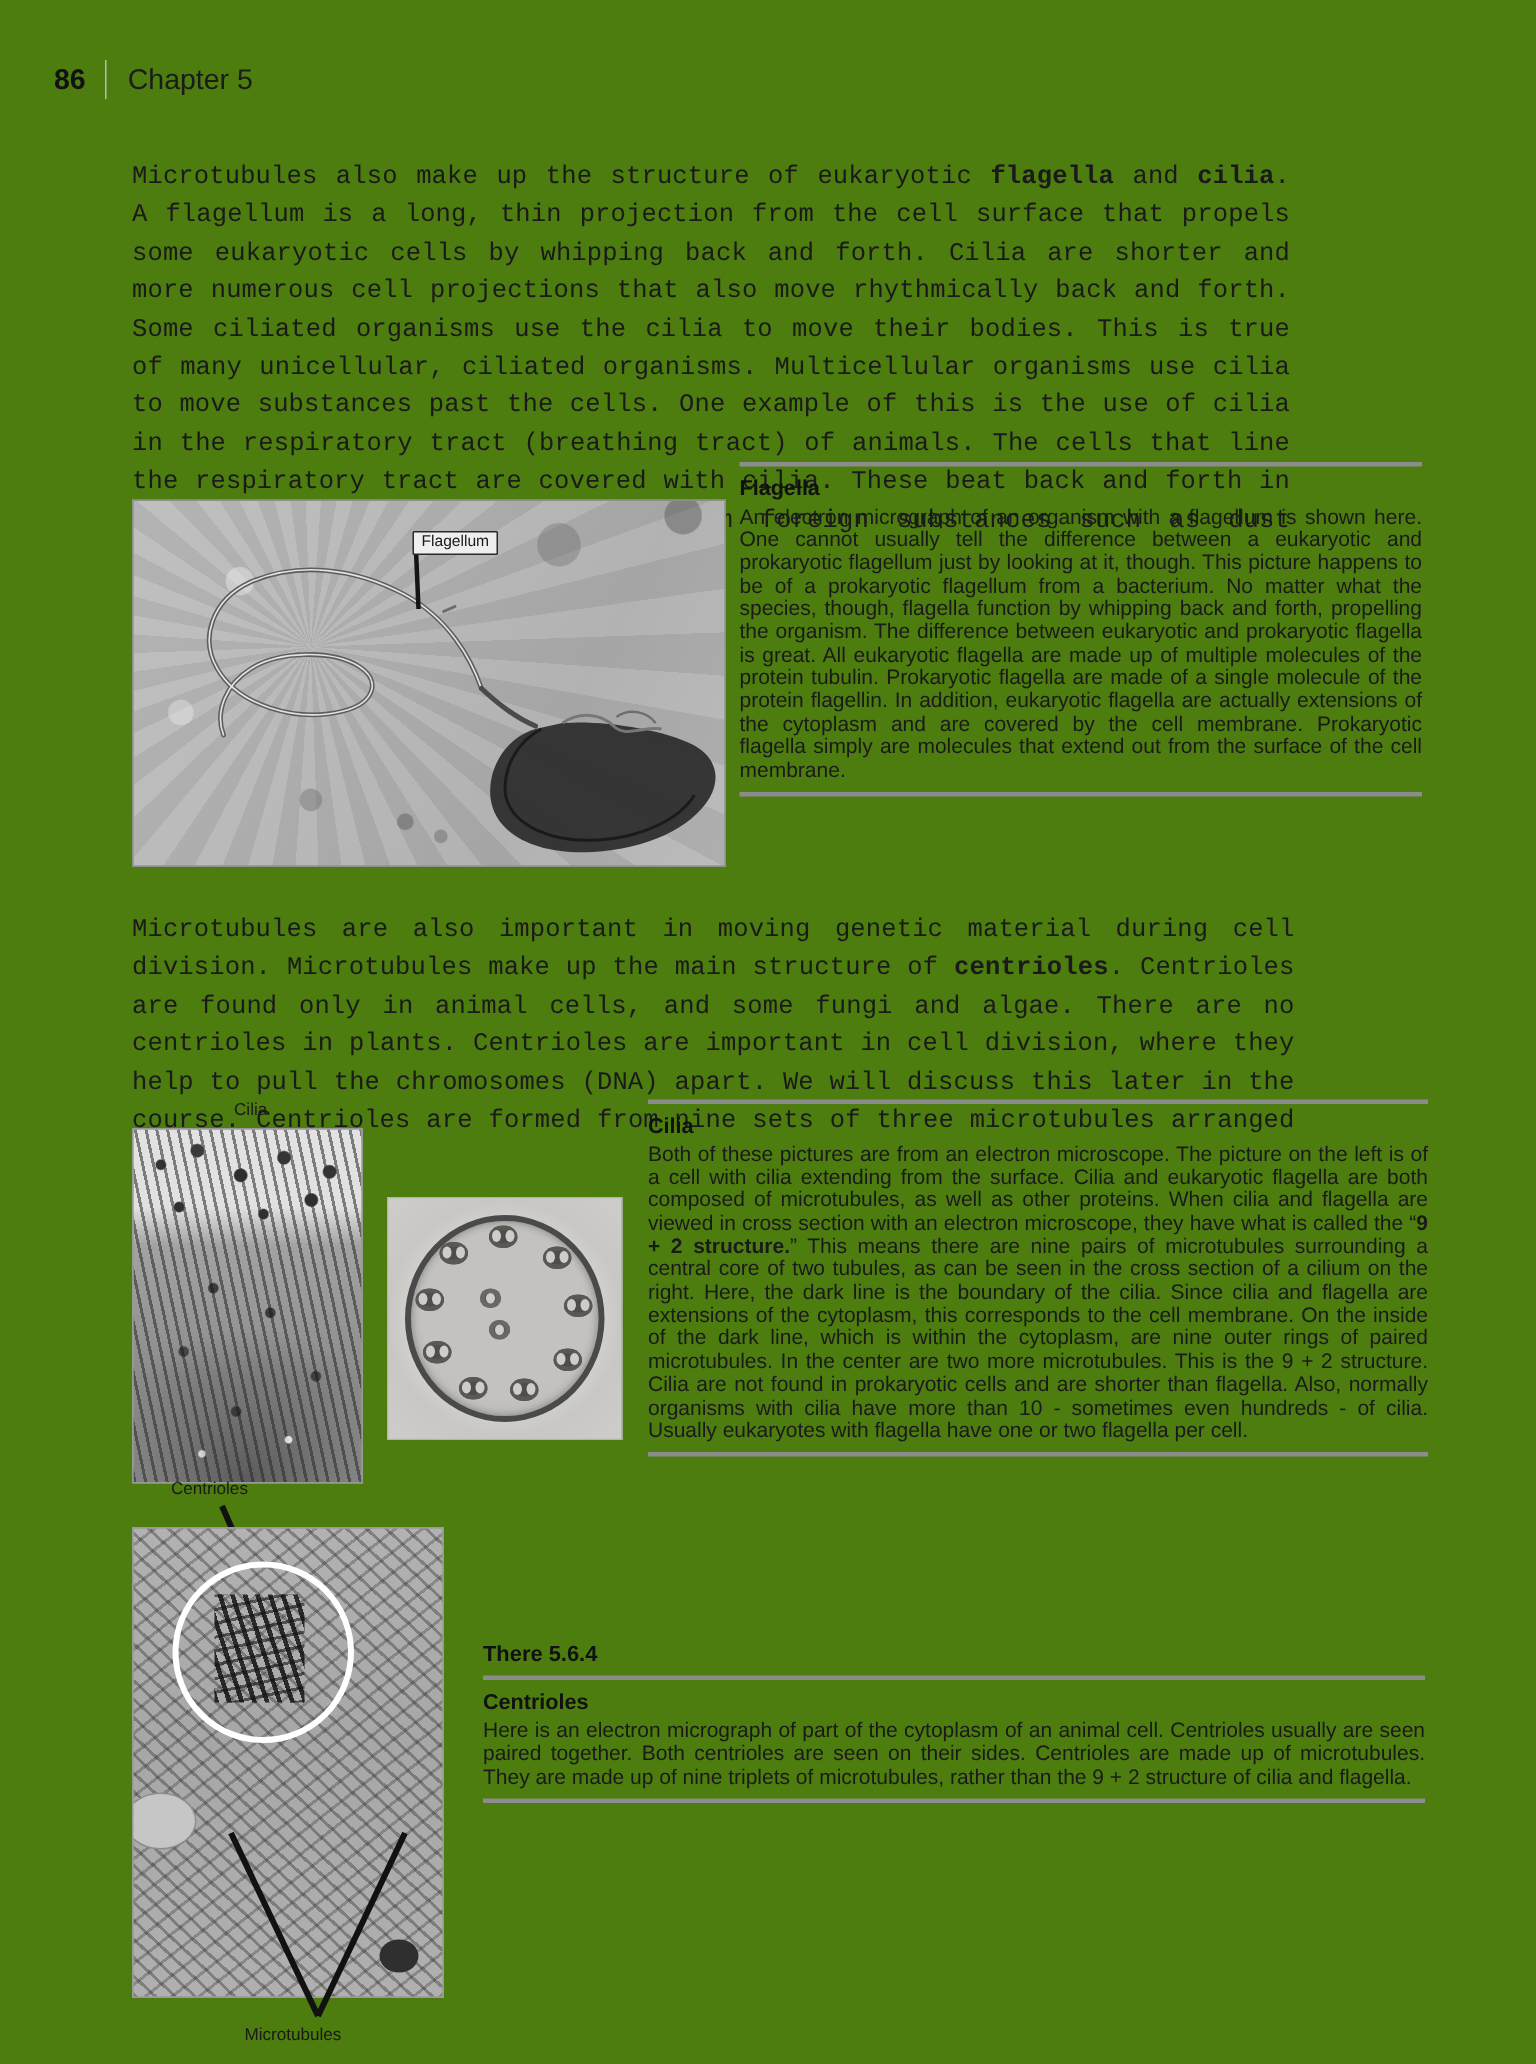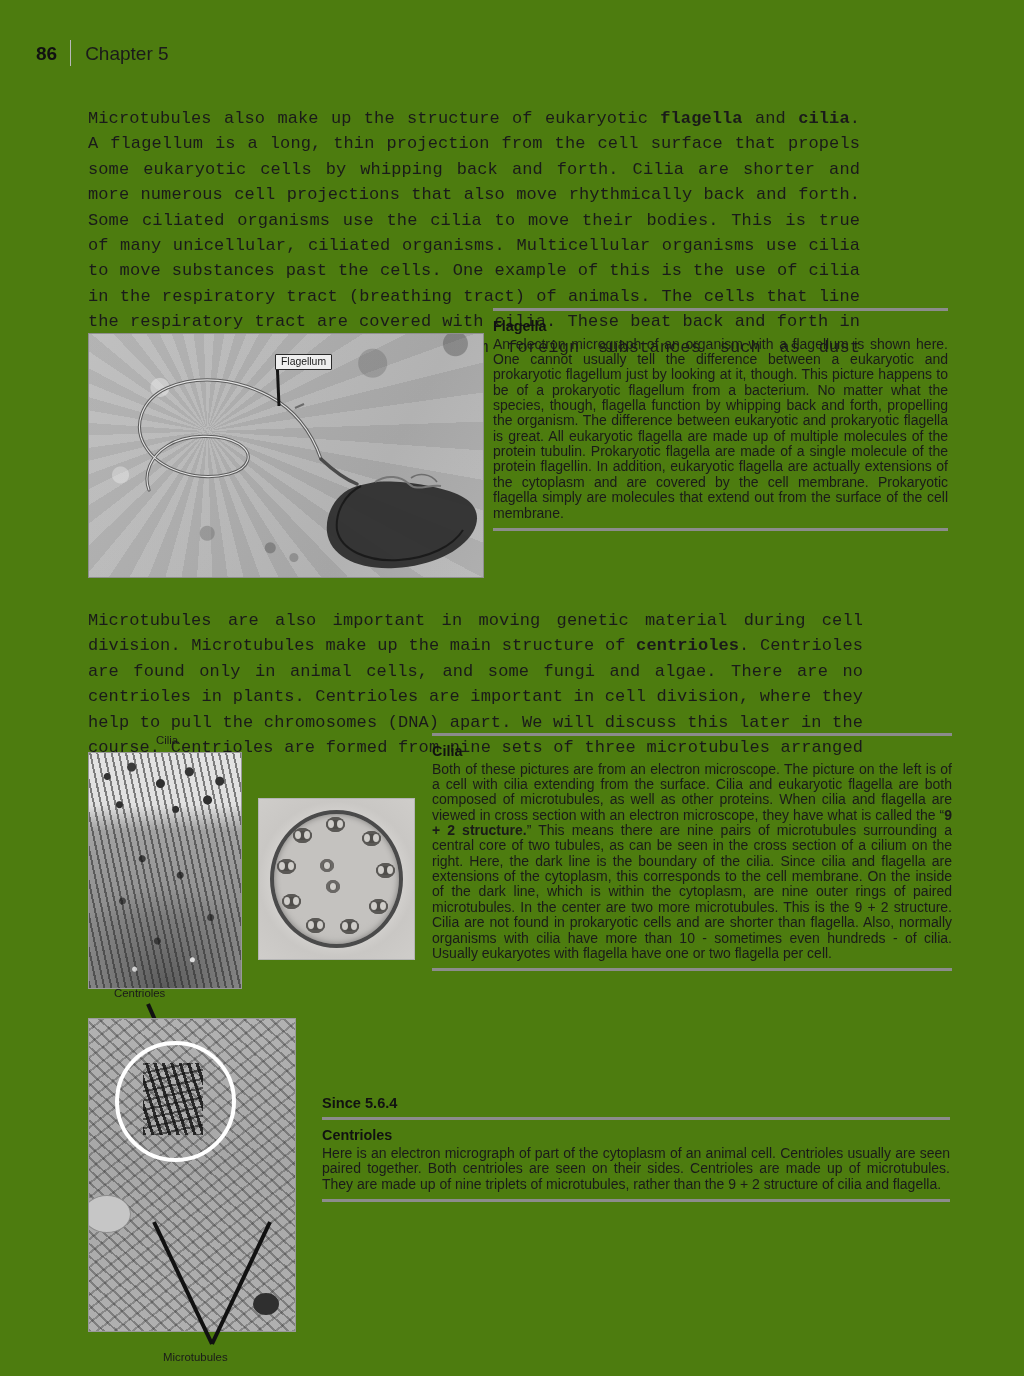--- a/index.html
+++ b/index.html
@@ -369,20 +369,20 @@
     <div class="dark-blob"></div>
   </div>
 
   <svg class="leader" style="left:150px;top:1222px;width:140px;height:130px" viewBox="0 0 140 130">
     <path d="M4,0 L62,122" fill="none" stroke="#111" stroke-width="4"></path>
     <path d="M120,0 L62,122" fill="none" stroke="#111" stroke-width="4"></path>
   </svg>
   <div class="leader-label" id="label-microtubules">Microtubules</div>
 
   <div class="fig-block" id="fig564">
-    <div class="fig-title">Since 5.6.4</div>
+    <div class="fig-title">There 5.6.4</div>
     <div class="fig-rule-top"></div>
     <div class="fig-subtitle">Centrioles</div>
     <div class="fig-text">Here is an electron micrograph of part of the cytoplasm of an animal cell. Centrioles usually are seen paired together. Both centrioles are seen on their sides. Centrioles are made up of microtubules. They are made up of nine triplets of microtubules, rather than the 9 + 2 structure of cilia and flagella.</div>
     <div class="fig-rule-bottom"></div>
   </div>
 
 </div>
 
 </body></html>

